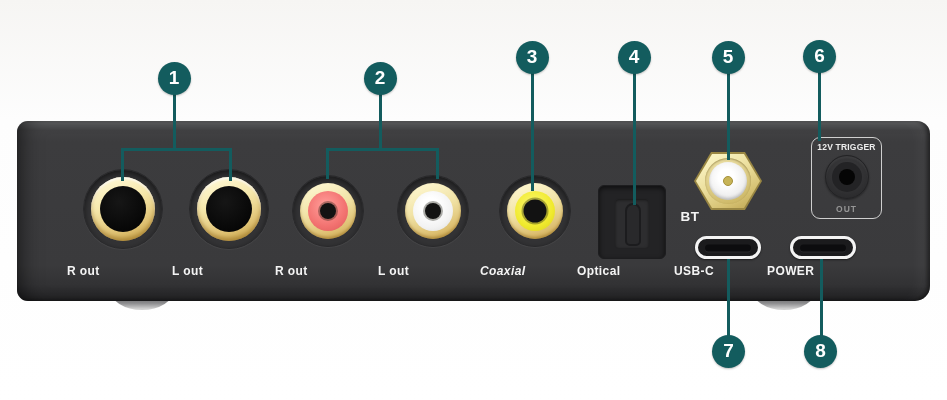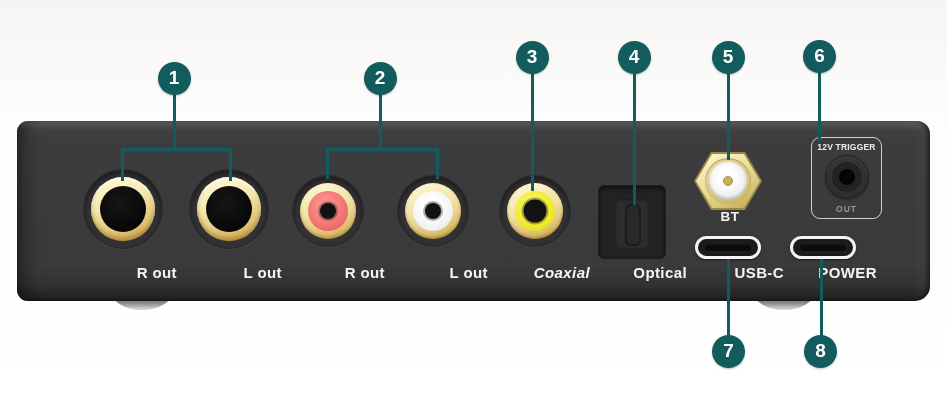--- a/index.html
+++ b/index.html
@@ -83,22 +83,22 @@
     font-size:8.5px;font-weight:bold;color:#ededed;letter-spacing:.2px;}
   .trigger .jack{position:absolute;left:50%;top:39px;transform:translate(-50%,-50%);
     width:42px;height:42px;border-radius:50%;
     background:radial-gradient(circle at 50% 40%,#3d3d3f 0%,#313133 55%,#252527 100%);
     border:1px solid #222224;box-shadow:inset 0 2px 2px rgba(255,255,255,.06),0 1px 2px rgba(0,0,0,.4);}
   .trigger .mid{width:30px;height:30px;background:#232325;}
   .trigger .hole2{width:16px;height:16px;background:#050505;}
   .trigger .out{position:absolute;bottom:4px;width:100%;text-align:center;
     font-size:8.5px;font-weight:bold;color:#969696;letter-spacing:1px;}
   
-  .plabel{position:absolute;width:110px;top:264px;z-index:4;text-align:right;
-    color:#f4f4f4;font-size:15px;font-weight:bold;letter-spacing:.4px;}
+  .plabel{position:absolute;width:110px;top:264px;z-index:4;text-align:left;
+    color:#f4f4f4;font-size:12px;font-weight:bold;letter-spacing:.4px;}
   .bt-label{position:absolute;width:60px;top:209px;z-index:4;text-align:center;
     color:#f4f4f4;font-size:13.5px;font-weight:bold;letter-spacing:.6px;}
   
   .ln{position:absolute;background:#135c5e;z-index:7;}
   .co{position:absolute;width:33px;height:33px;border-radius:50%;background:#135c5e;
     color:#ffffff;font-size:19px;font-weight:bold;display:flex;align-items:center;
     justify-content:center;z-index:8;box-shadow:0 1px 2px rgba(0,0,0,.25);}
 </style>
 </head>
 <body>
@@ -165,21 +165,21 @@
   </div>
 
   <div class="plabel" style="left:67px;">R out</div>
   <div class="plabel" style="left:172px;">L out</div>
   <div class="plabel" style="left:275px;">R out</div>
   <div class="plabel" style="left:378px;">L out</div>
   <div class="plabel" style="left:480px;font-style:italic;">Coaxial</div>
   <div class="plabel" style="left:674px;">USB-C</div>
   <div class="plabel" style="left:577px;">Optical</div>
   <div class="plabel" style="left:767px;">POWER</div>
-  <div class="bt-label" style="left:700px;">BT</div>
+  <div class="bt-label" style="left:660px;">BT</div>
 
   <div class="ln" style="left:172.5px;top:92px;width:3px;height:58px;"></div>
   <div class="ln" style="left:120.5px;top:148px;width:111px;height:3px;"></div>
   <div class="ln" style="left:120.5px;top:148px;width:3px;height:33px;"></div>
   <div class="ln" style="left:228.5px;top:148px;width:3px;height:33px;"></div>
 
   <div class="ln" style="left:378.5px;top:92px;width:3px;height:58px;"></div>
   <div class="ln" style="left:325.5px;top:148px;width:113px;height:3px;"></div>
   <div class="ln" style="left:325.5px;top:148px;width:3px;height:31px;"></div>
   <div class="ln" style="left:435.5px;top:148px;width:3px;height:31px;"></div>

